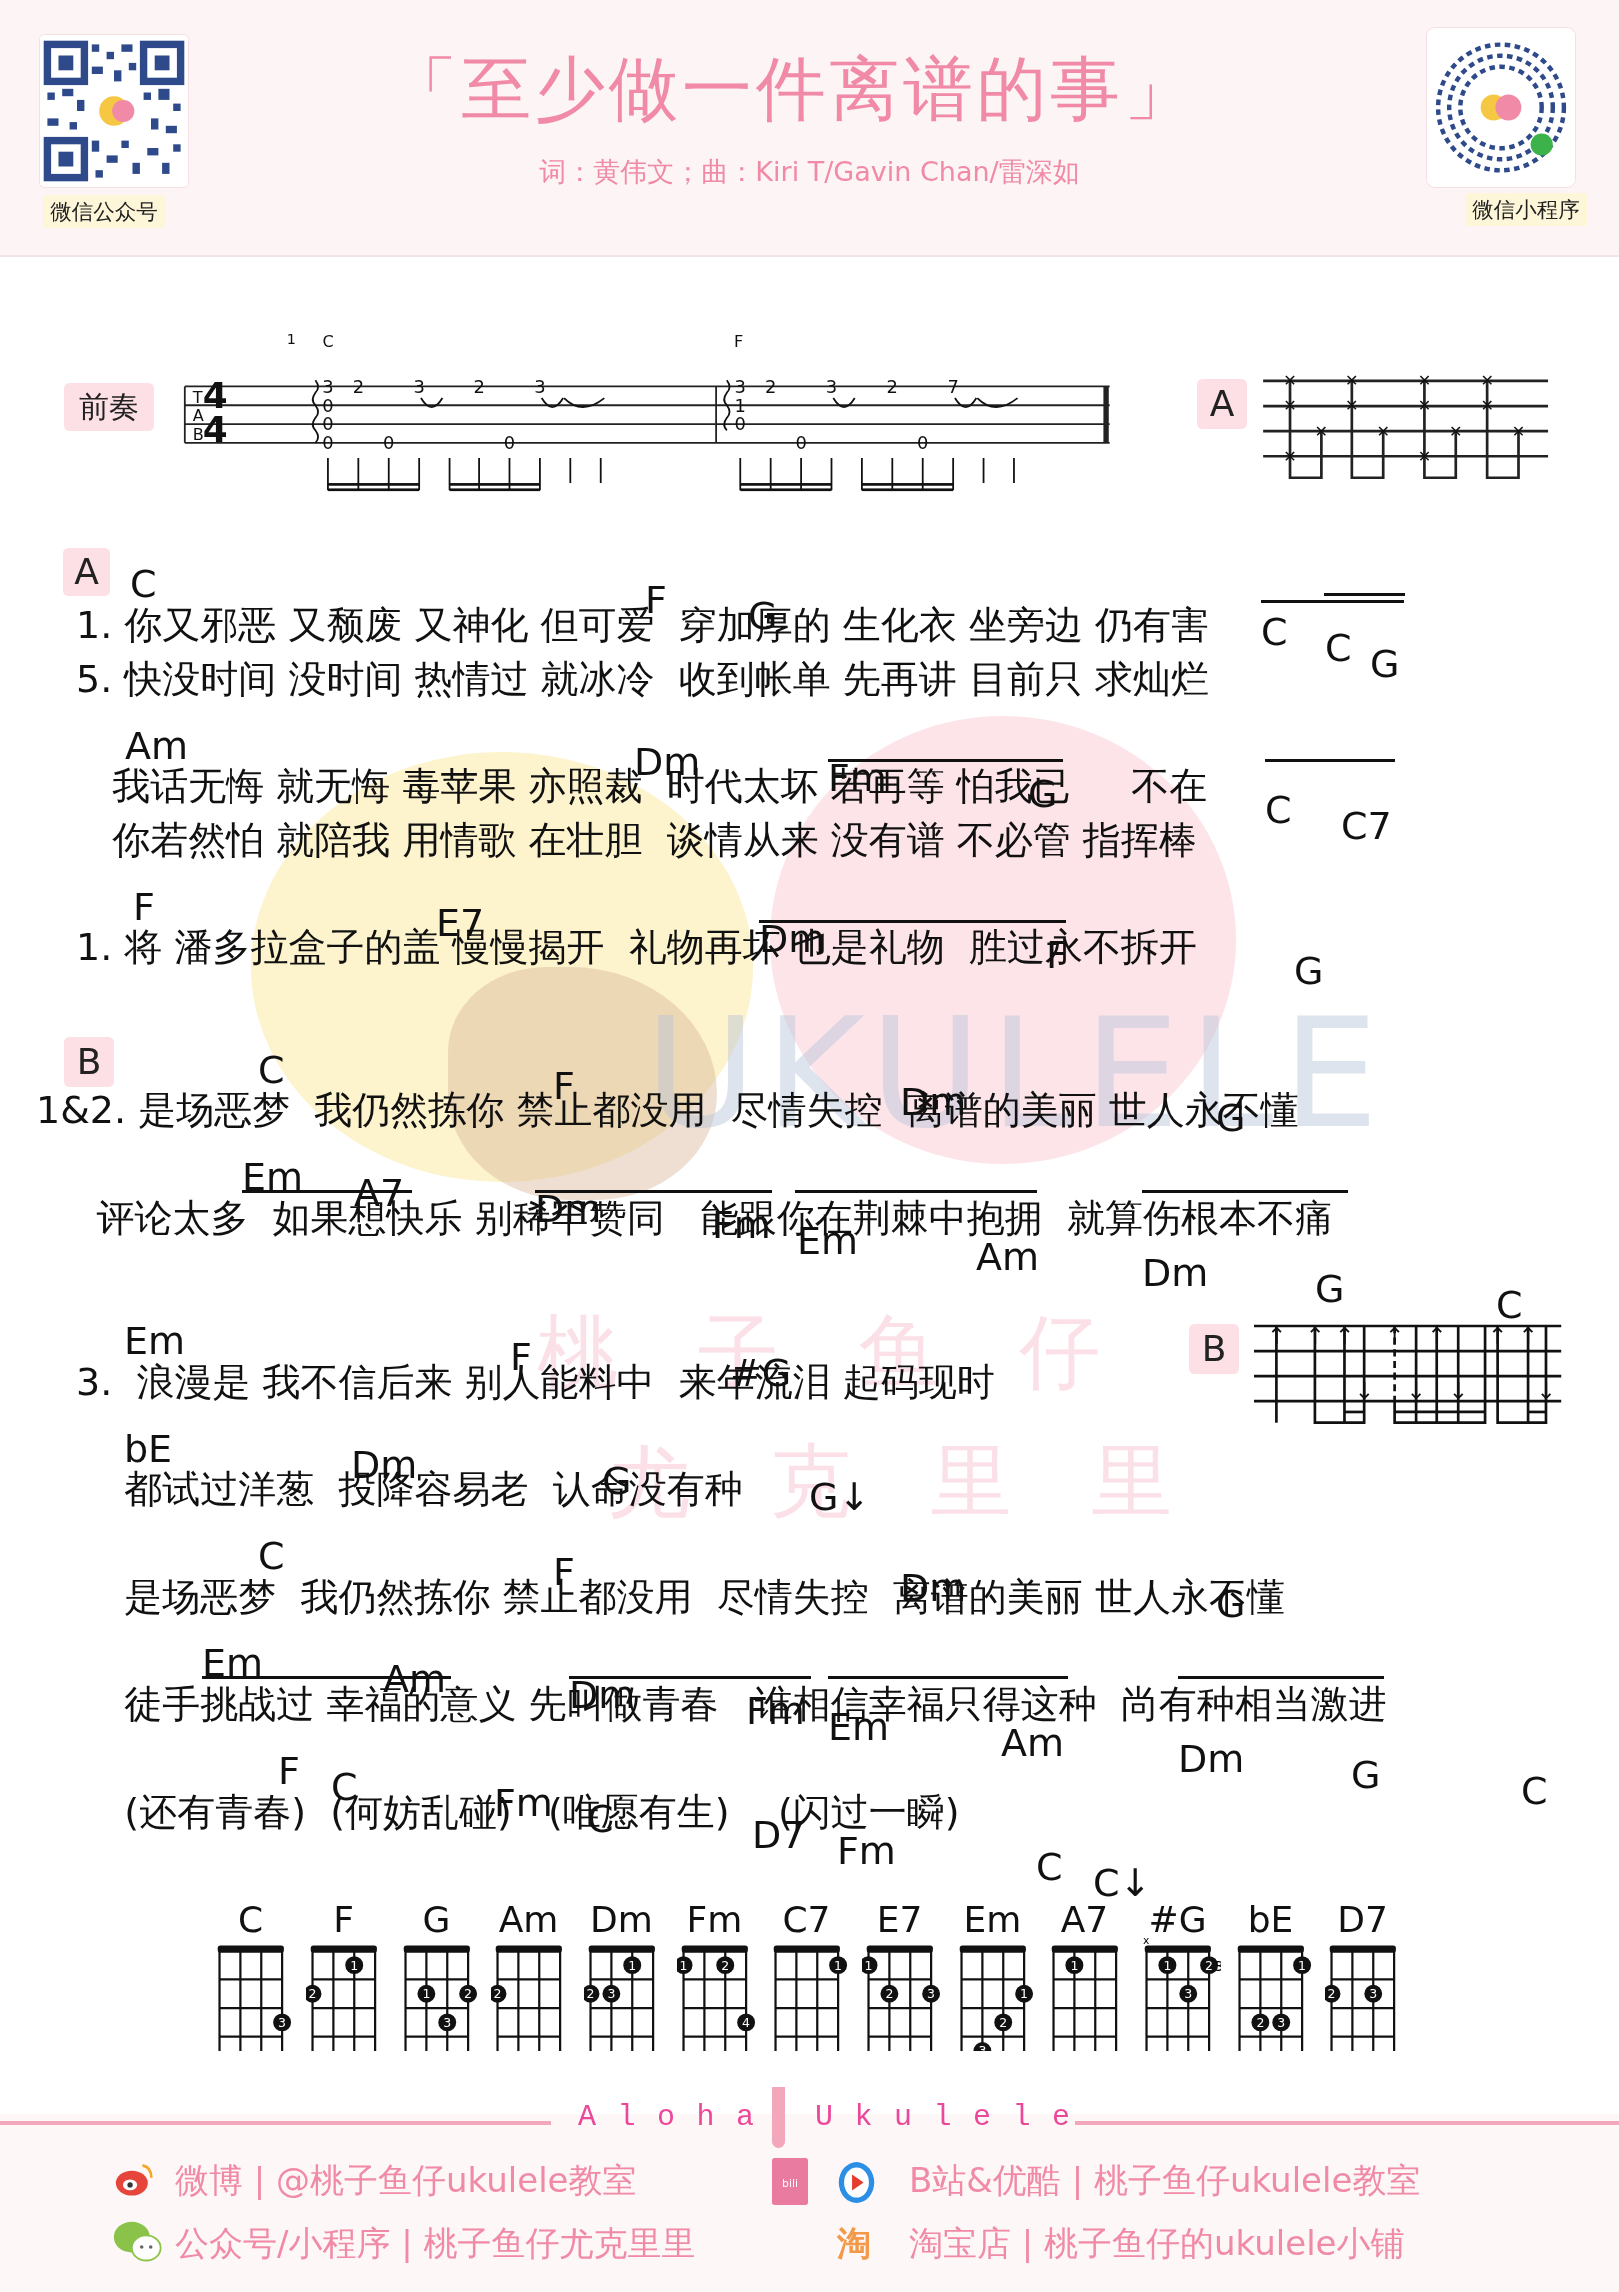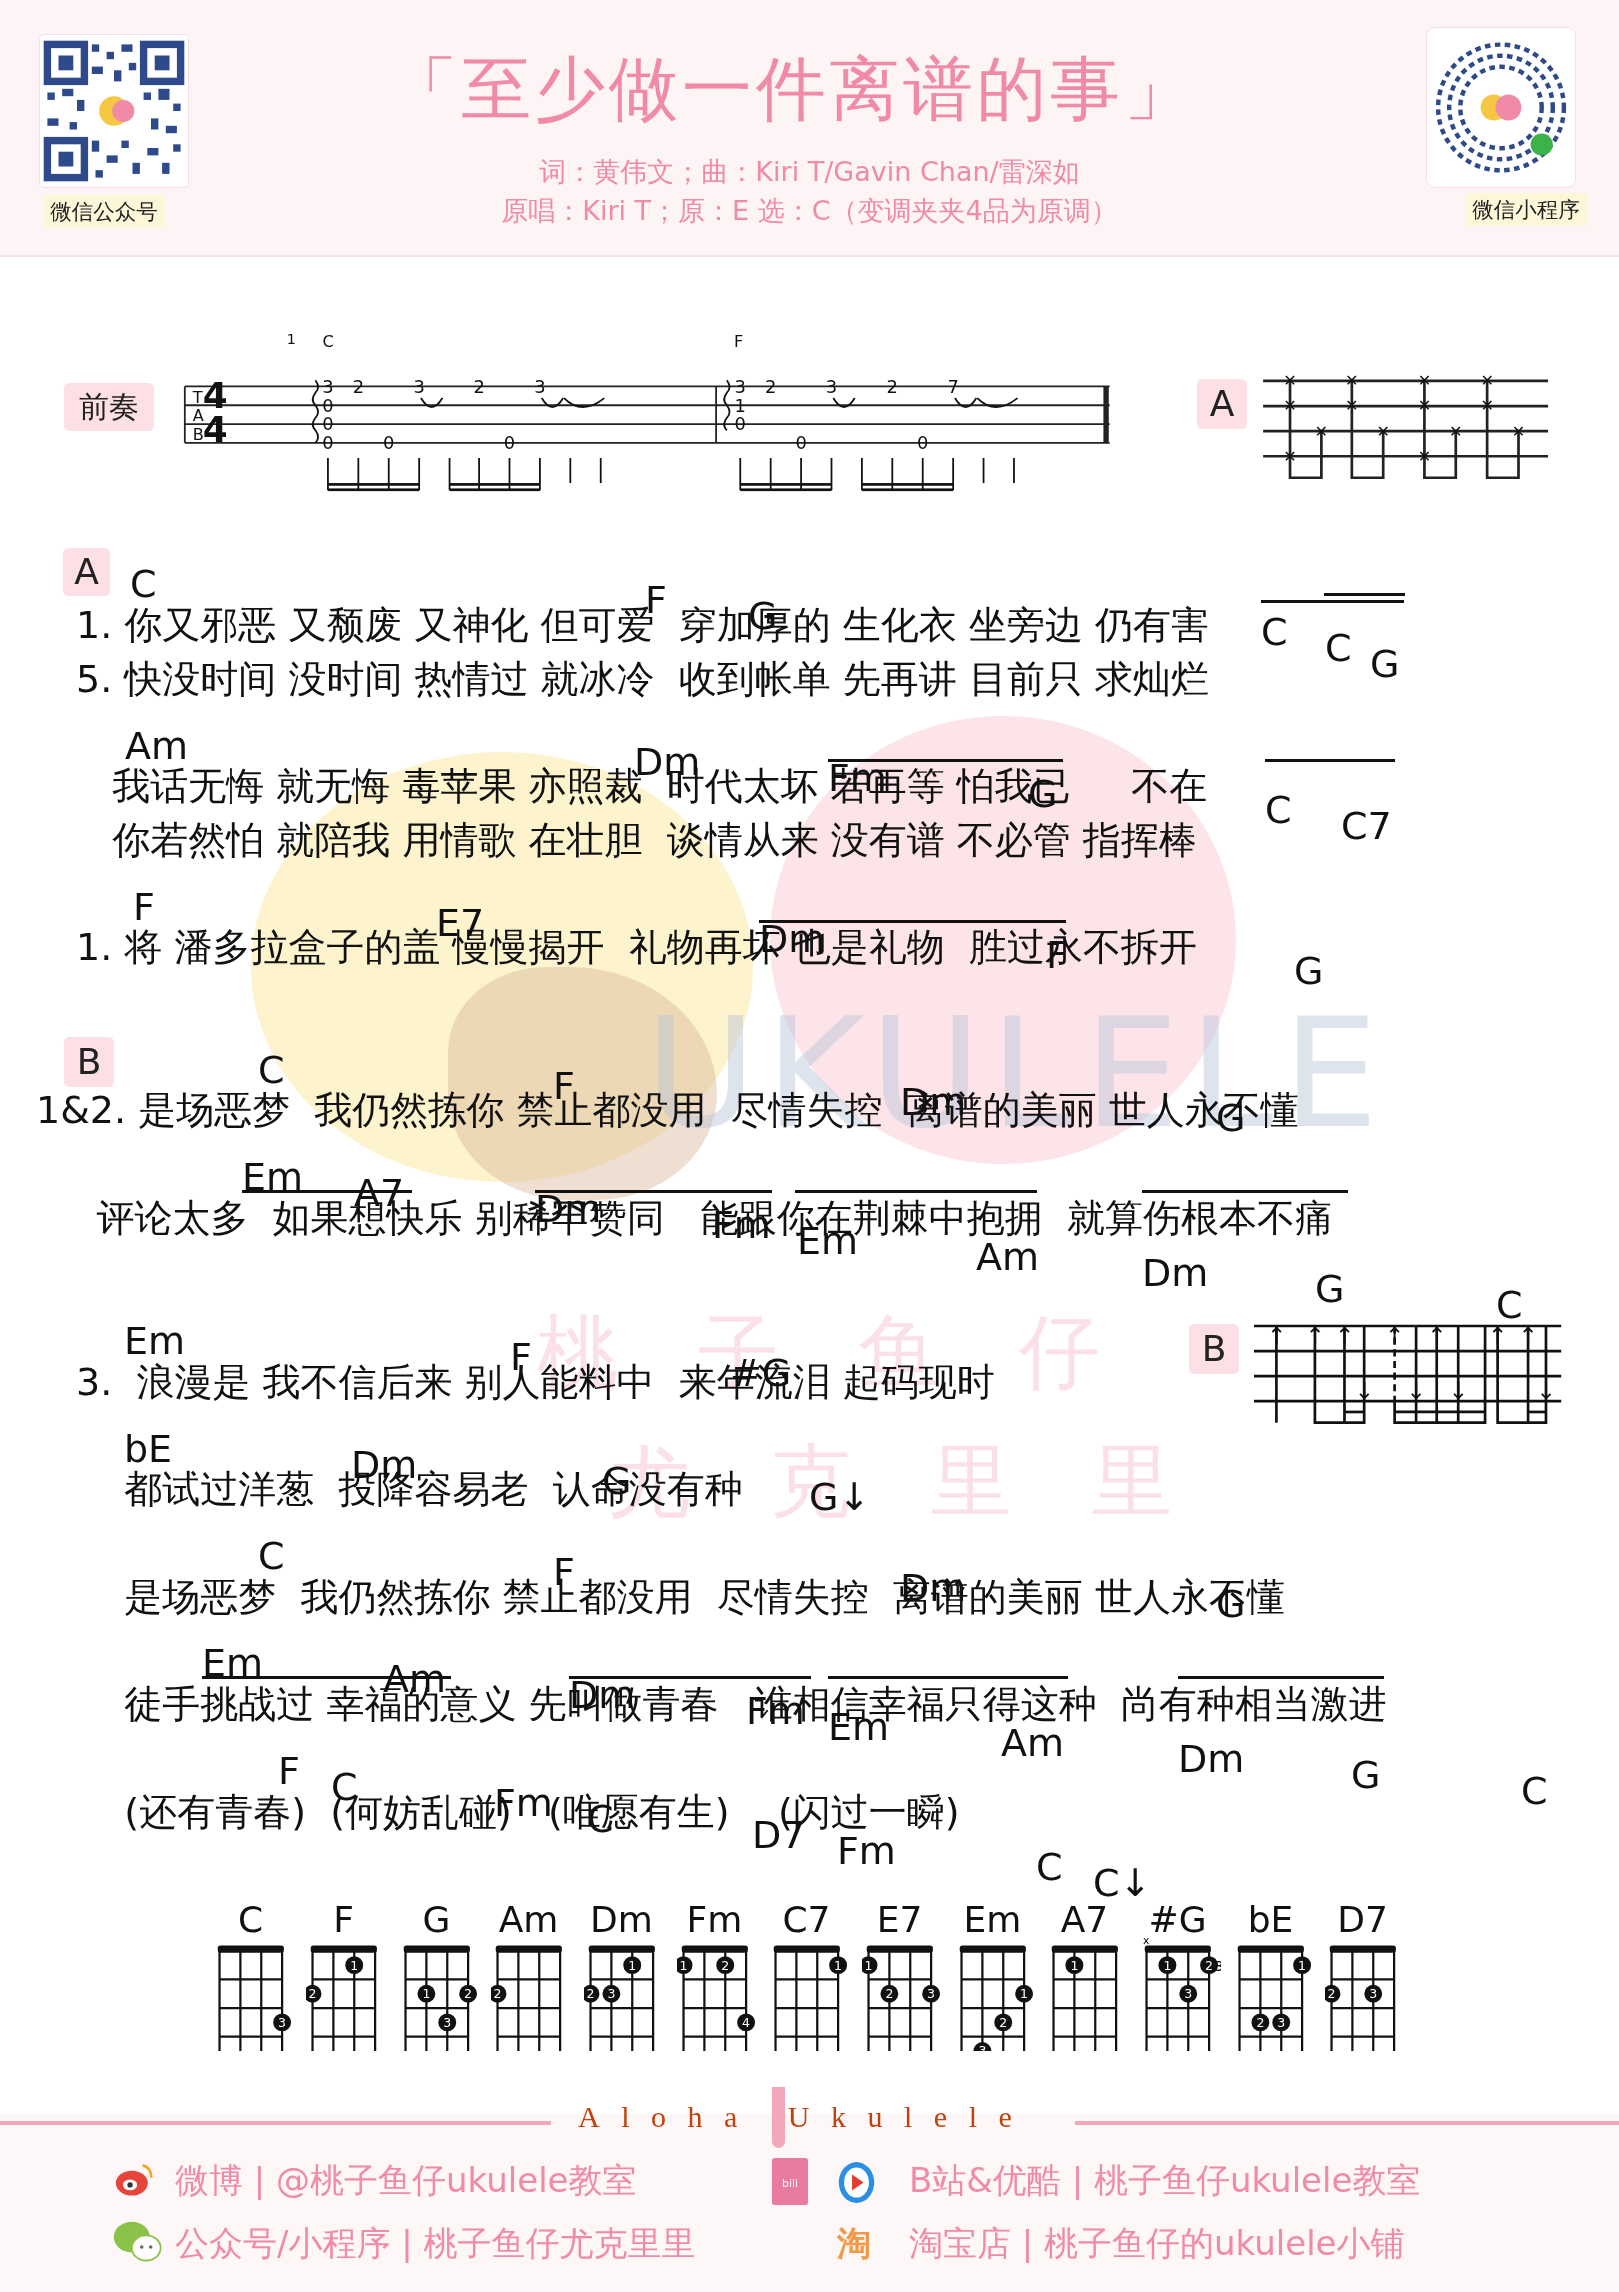--- a/index.html
+++ b/index.html
@@ -15,21 +15,21 @@
   .row{position:absolute;white-space:pre;}
   .chord{position:absolute;font-family:"DejaVu Sans",sans-serif;font-size:38px;color:#111;}
   .lyric{position:absolute;font-size:38px;white-space:pre;color:#111;}
   .uline{position:absolute;height:2.7px;background:#111;}
   .wm{position:absolute;border-radius:50%;opacity:.45;}
   .wm-text{position:absolute;font-size:81px;color:#f8c9d4;opacity:.55;}
   .chord-chart{position:absolute;top:1899px;}
   .chord-chart .cname{position:absolute;width:100%;text-align:center;top:0;font-size:36px;}
   .footer{position:absolute;left:0;top:2114px;width:1619px;height:179px;background:#fdf7f7;}
   .footer-line{position:absolute;top:2121px;height:3.6px;background:#f2a7bb;}
-  .aloha{position:absolute;top:2100px;font-size:30px;color:#c2410c;letter-spacing:21.5px;font-family:Liberation Serif, serif;}
+  .aloha{position:absolute;top:2100px;font-size:30px;color:#ec4899;letter-spacing:21.5px;font-family:Liberation Mono, monospace;}
   .social{position:absolute;font-size:34px;color:#f08aa6;white-space:pre;}
   .icon-box{position:absolute;}
 </style>
 </head>
 <body>
 
 <div class="header">
   <div class="qr" style="left:39px;top:34px;">
     <svg viewBox="0 0 40 40">
       <rect x="0" y="0" width="40" height="40" fill="#fff"></rect>
@@ -66,21 +66,20 @@
           <rect x="15" y="36" width="2" height="2"></rect>
       </g>
       <circle cx="20" cy="20" r="4" fill="#f6c743"></circle>
         <circle cx="22.5" cy="20" r="3" fill="#f08aa6"></circle>
     </svg>
   </div>
   <div class="qr-label" style="left:43px;top:195px;">微信公众号</div>
 
   <div class="title">「至少做一件离谱的事」</div>
   <div class="sub" style="top:154px;">词：黄伟文；曲：Kiri T/Gavin Chan/雷深如</div>
-  <div class="sub" style="top:193px;">原唱：Kiri T；原：E  选：C（变调夹夹4品为原调）</div>
 
   <div class="qr" style="left:1426px;top:27px;height:159px;border-radius:9px;">
     <svg viewBox="0 0 40 40">
       <rect x="0" y="0" width="40" height="40" fill="#fff"></rect>
       <g fill="none" stroke="#2e4a8a" stroke-width="1.2" stroke-dasharray="1.5 1.2">
         <circle cx="20" cy="20" r="17"></circle>
           <circle cx="20" cy="20" r="14"></circle>
           <circle cx="20" cy="20" r="11"></circle>
       </g>
       <circle cx="20" cy="20" r="7" fill="#fff"></circle>

